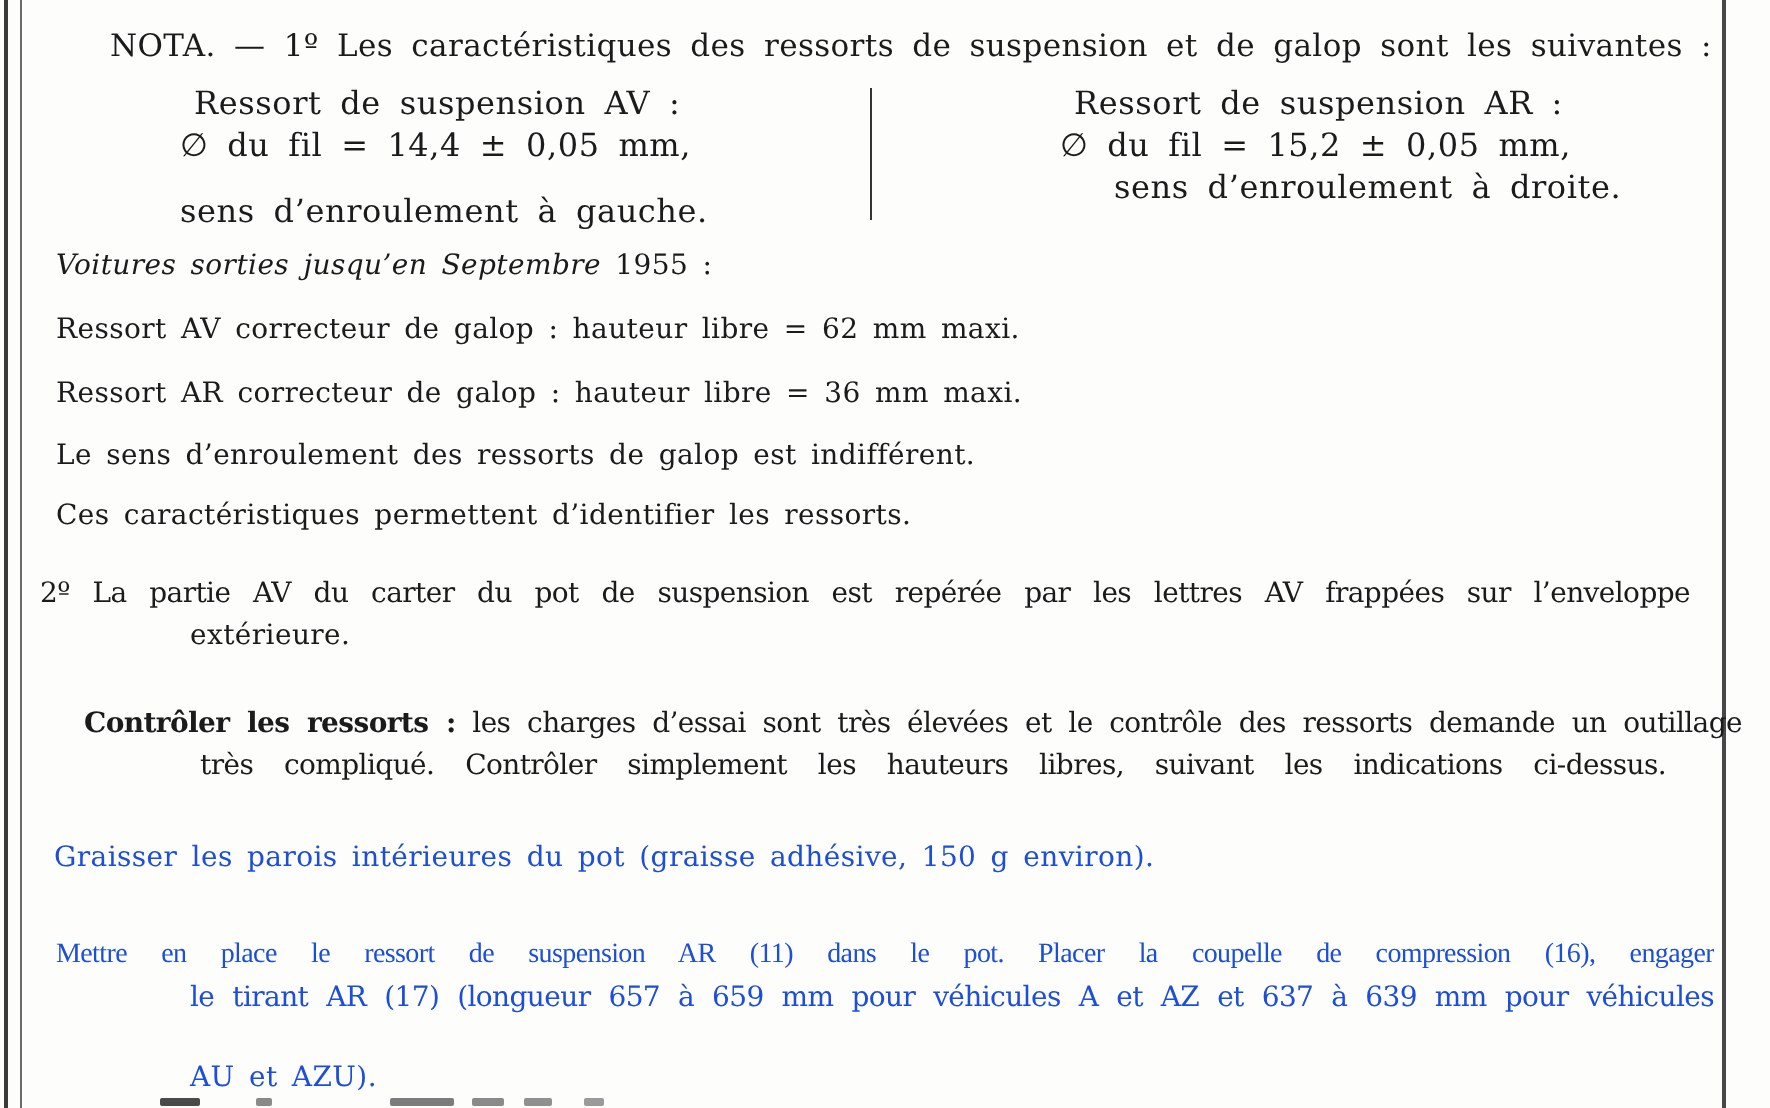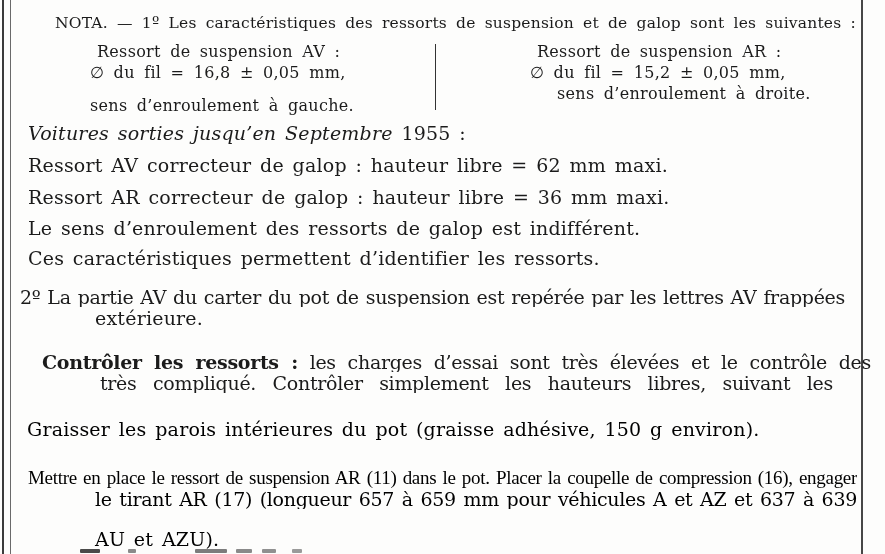--- a/index.html
+++ b/index.html
@@ -15,60 +15,60 @@
   .vline { position: absolute; top: 0; bottom: 0; }
   .edge-outer { left: 2px;  width: 2px; background: #3b3b3b; }
   .frame-left { left: 10px; width: 1px; background: #6a6a6a; }
   .frame-right { left: 861px; width: 2px; background: #474747; }
   .col-divider {
     position: absolute; left: 435px; top: 44px;
     width: 1px; height: 66px; background: #333;
   }
   .line {
     position: absolute;
-    font-size: 19px;
+    font-size: 14px;
     line-height: 20px;
     height: 20px;
     white-space: nowrap;
     letter-spacing: 0.2px;
     word-spacing: 2.5px;
   }
   .fill {
     white-space: normal;
     overflow: hidden;
     text-align: justify;
     text-align-last: justify;
     letter-spacing: -0.3px;
     word-spacing: 0;
   }
   .nota { font-size: 15.5px; word-spacing: 4px; }
   .colline { font-size: 16px; word-spacing: 4px; letter-spacing: 0.3px; }
   .it { font-style: italic; }
   .b { font-weight: bold; }
-  .ink { color: #000000; }
+  .ink { color: #1d4ed8; }
   .clip-frag {
     position: absolute; top: 549px; height: 4px;
     background: #4a4a4a; border-radius: 1px;
   }
 </style>
 </head>
 <body>
 
 <div class="page">
 
   <div class="vline edge-outer"></div>
   <div class="vline frame-left"></div>
   <div class="vline frame-right"></div>
 
   <div class="line nota" style="left:55px; top:13px;">NOTA. — 1º Les caractéristiques des ressorts de suspension et de galop sont les suivantes :</div>
 
   <div class="col-divider"></div>
 
   <div class="line colline" style="left:97px; top:42px;">Ressort de suspension AV :</div>
-  <div class="line colline" style="left:90px; top:63px;">∅ du fil = 16,8 ± 0,05 mm,</div>
+  <div class="line colline" style="left:90px; top:63px;">∅ du fil = 14,4 ± 0,05 mm,</div>
   <div class="line colline" style="left:90px; top:96px;">sens d’enroulement à gauche.</div>
 
   <div class="line colline" style="left:537px; top:42px;">Ressort de suspension AR :</div>
   <div class="line colline" style="left:530px; top:63px;">∅ du fil = 15,2 ± 0,05 mm,</div>
   <div class="line colline" style="left:530px; top:84px;margin-left:27px;">sens d’enroulement à droite.</div>
 
   <div class="line" style="left:28px; top:123px;">
     <span class="it">Voitures sorties jusqu’en Septembre</span><span> 1955 :</span>
   </div>
 

